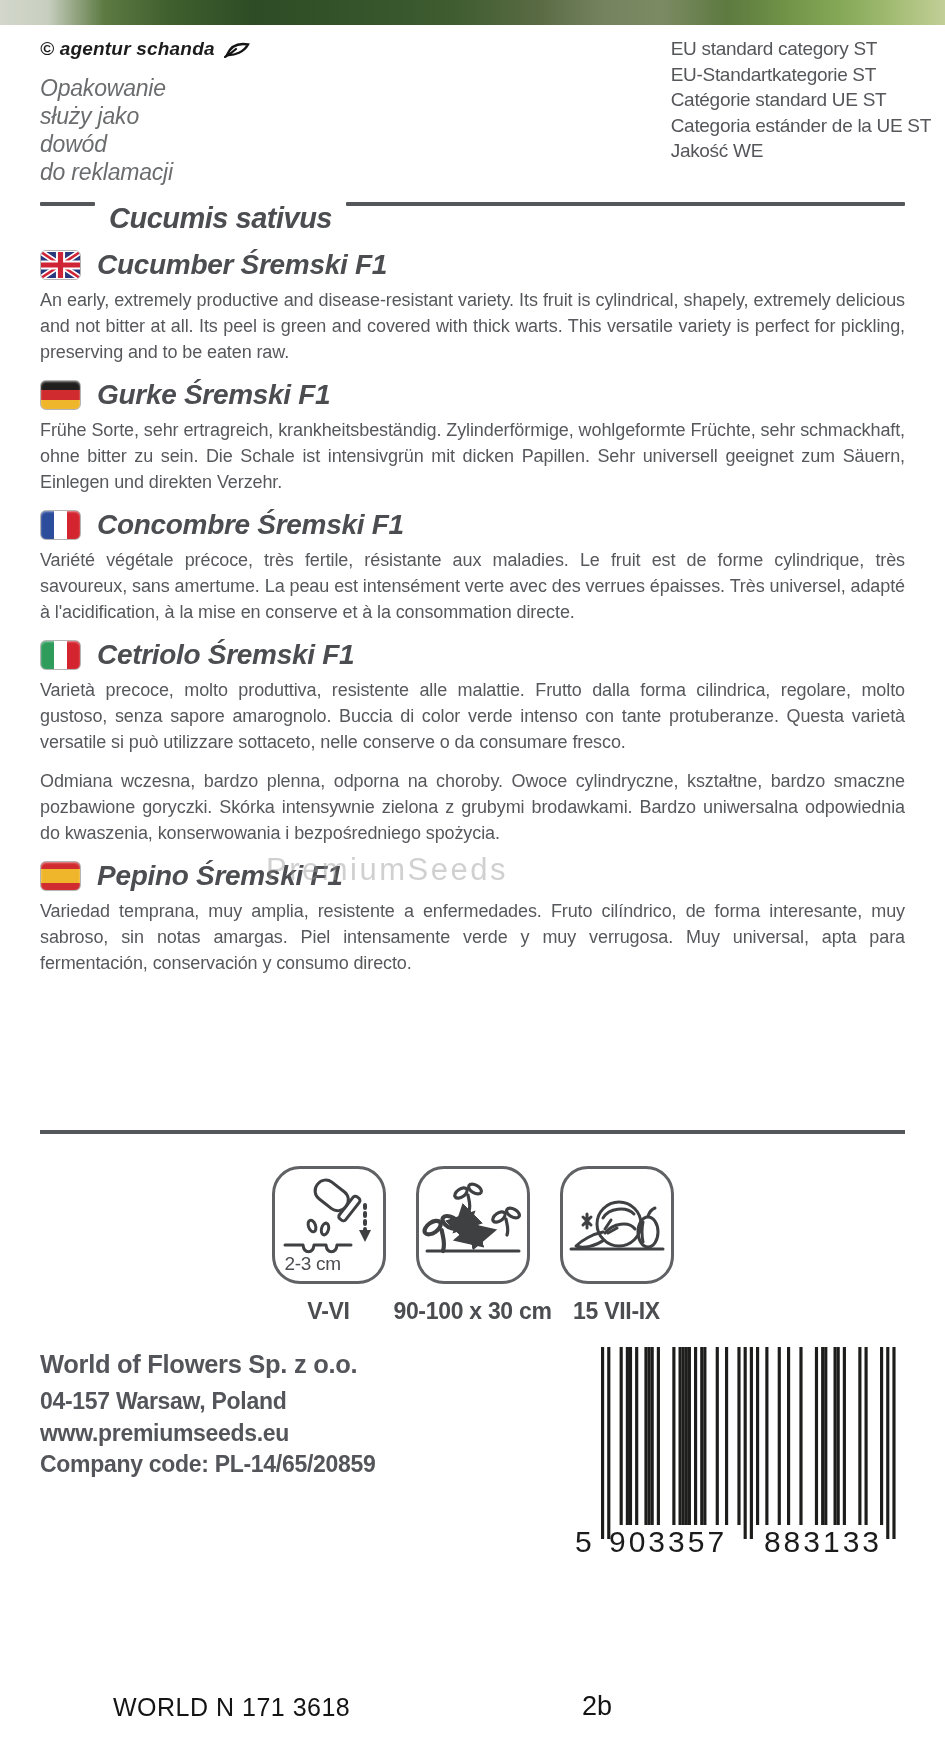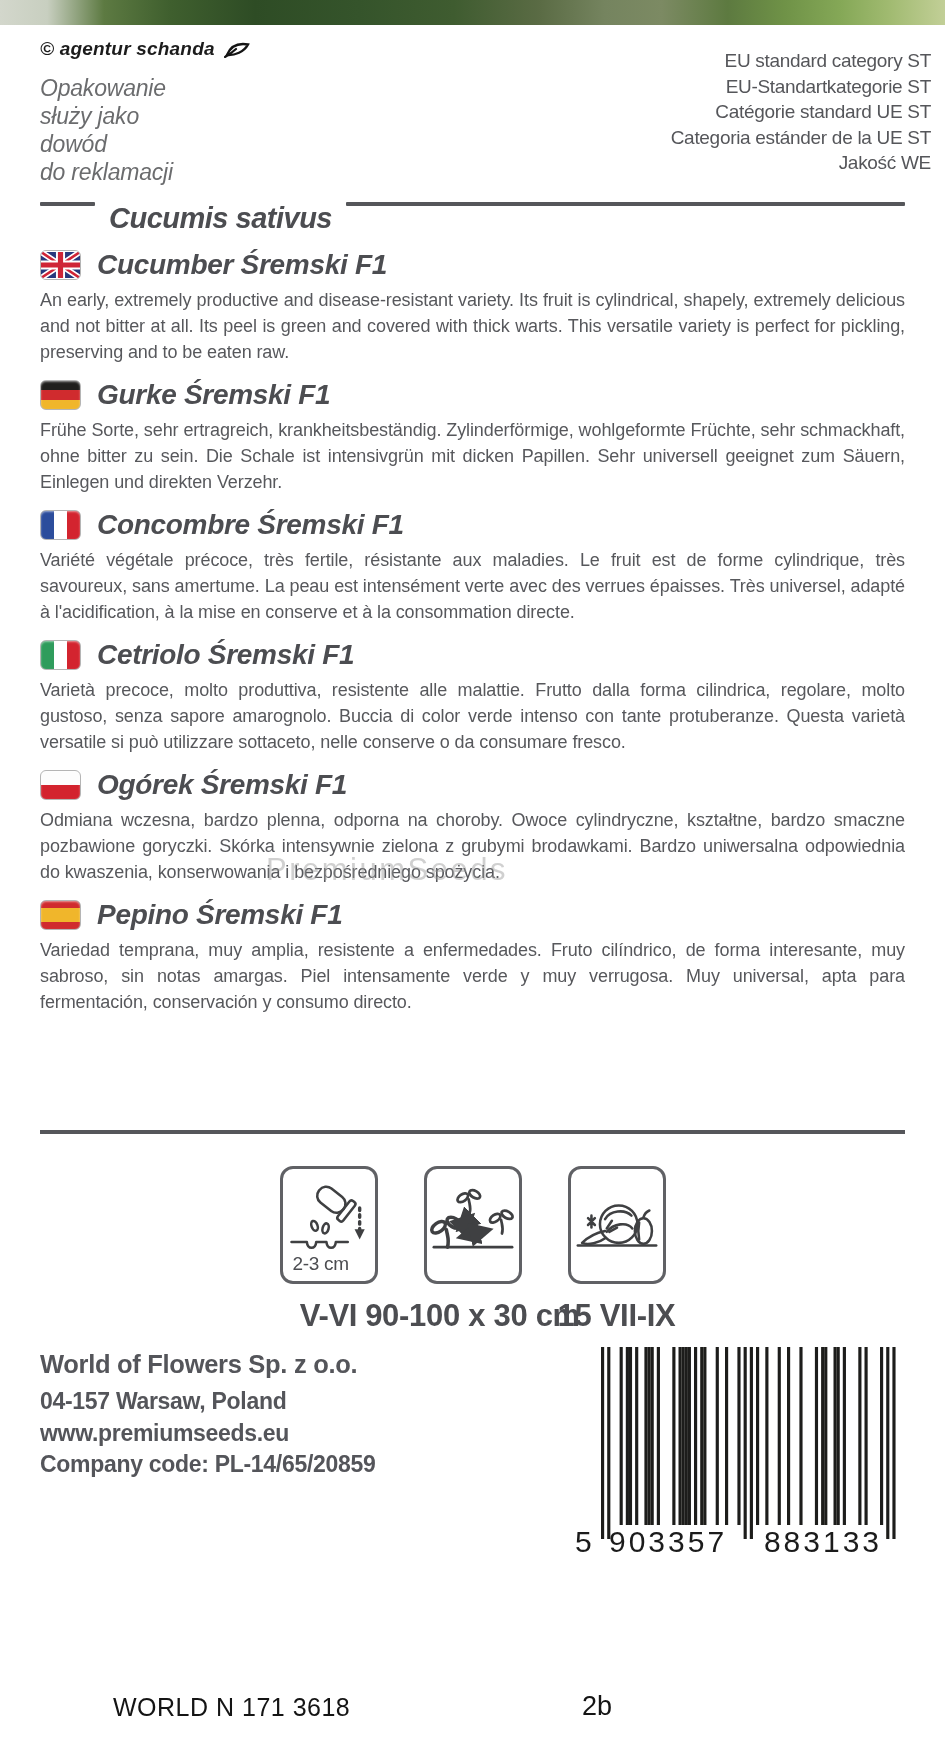--- a/index.html
+++ b/index.html
@@ -15,21 +15,21 @@
       #35542b 38%,#3f5c30 48%,#5a6b44 57%,#75845f 64%,#7c8a63 70%,
       #5d7a40 77%,#6f9247 83%,#85a857 89%,#a0ba70 94%,#c2cf97 100%);
   }
   
   .top-left{position:absolute;left:40px;top:38px;}
   .copyright{display:flex;align-items:center;gap:9px;font-size:19px;font-style:italic;
     font-weight:bold;color:#1c1c1c;letter-spacing:.2px;}
   .leaf{width:26px;height:17px;display:inline-block;}
   .claim-note{margin-top:14px;font-size:23px;line-height:28px;font-style:italic;color:#6b6c6e;letter-spacing:-.2px;}
   
-  .top-right{position:absolute;right:14px;top:48px;text-align:right;
+  .top-right{position:absolute;right:14px;top:36px;
     font-size:19px;line-height:25.5px;color:#55565a;letter-spacing:-.3px;}
   
   .sections{position:absolute;left:40px;top:202px;width:865px;}
   .species-row{display:flex;gap:14px;height:36px;margin-bottom:10px;}
   .rule{height:4px;background:#55565a;border-radius:1px;}
   .rule.short{width:55px;}
   .rule.long{flex:1;}
   .species-name{font-size:29px;font-weight:bold;font-style:italic;color:#4c4d51;letter-spacing:-.5px;white-space:nowrap;}
   .section{margin-bottom:13px;}
   .section-head{display:flex;align-items:center;gap:16px;height:34px;margin-bottom:5px;font-style:italic;}
@@ -44,25 +44,25 @@
   .section-title{font-size:28px;font-weight:bold;color:#4c4d51;letter-spacing:-.3px;white-space:nowrap;}
   .section-body{font-size:18px;line-height:26px;text-align:justify;color:#57585c;letter-spacing:-.1px;}
   
   .watermark{position:absolute;left:266px;top:852px;font-size:31px;letter-spacing:2.5px;
     color:rgba(150,150,150,.45);font-weight:normal;pointer-events:none;}
   
   .divider{position:absolute;left:40px;top:1130px;width:865px;height:4px;background:#55565a;}
   
   .icons-row{position:absolute;left:0;top:1166px;width:945px;display:flex;justify-content:center;gap:30px;}
   .icon-col{width:114px;display:flex;flex-direction:column;align-items:center;}
-  .icon-box{position:relative;width:98px;height:118px;border:3px solid #606165;border-radius:13px;
+  .icon-box{position:relative;width:114px;height:118px;border:3px solid #606165;border-radius:28px;
     box-sizing:border-box;background:#fff;}
   .icon-box svg{display:block;width:100%;height:100%;}
   .depth-label{position:absolute;left:10px;bottom:6px;font-size:19px;color:#4c4d51;letter-spacing:-.3px;}
-  .icon-caption{margin-top:14px;font-size:31px;font-weight:bold;color:#4c4d51;letter-spacing:-.3px;white-space:nowrap;}
+  .icon-caption{margin-top:14px;font-size:23px;font-weight:bold;color:#4c4d51;letter-spacing:-.3px;white-space:nowrap;}
   
   .producer{position:absolute;left:40px;top:1350px;color:#54555a;}
   .producer-name{font-size:25.5px;font-weight:bold;letter-spacing:-.3px;margin-bottom:7px;}
   .producer-line{font-size:23px;font-weight:bold;line-height:31.5px;letter-spacing:-.3px;}
   
   .barcode{position:absolute;left:575px;top:1347px;width:350px;height:215px;}
   .barcode-bars{position:absolute;left:26px;top:0;width:295px;height:192px;fill:#1d1d1b;}
   .bc-digit{position:absolute;top:178px;font-size:30px;color:#1b1b1b;letter-spacing:3px;}
   .bc-prefix{left:0;}
   .bc-g1{left:34px;width:132px;}
@@ -147,24 +147,20 @@
 
     <div class="section">
       <div class="section-head">
         <span class="flag flag-it"></span>
         <span class="section-title">Cetriolo Śremski F1</span>
       </div>
       <div class="section-body">Varietà precoce, molto produttiva, resistente alle malattie. Frutto dalla forma cilindrica, regolare, molto gustoso, senza sapore amarognolo. Buccia di color verde intenso con tante protuberanze. Questa varietà versatile si può utilizzare sottaceto, nelle conserve o da consumare fresco.</div>
     </div>
 
     <div class="section">
-      <div class="section-head">
-        <span class="flag flag-pl"></span>
-        <span class="section-title">Ogórek Śremski F1</span>
-      </div>
       <div class="section-body">Odmiana wczesna, bardzo plenna, odporna na choroby. Owoce cylindryczne, kształtne, bardzo smaczne pozbawione goryczki. Skórka intensywnie zielona z grubymi brodawkami. Bardzo uniwersalna odpowiednia do kwaszenia, konserwowania i bezpośredniego spożycia.</div>
     </div>
 
     <div class="section">
       <div class="section-head">
         <span class="flag flag-es"></span>
         <span class="section-title">Pepino Śremski F1</span>
       </div>
       <div class="section-body">Variedad temprana, muy amplia, resistente a enfermedades. Fruto cilíndrico, de forma interesante, muy sabroso, sin notas amargas. Piel intensamente verde y muy verrugosa. Muy universal, apta para fermentación, conservación y consumo directo.</div>
     </div>

